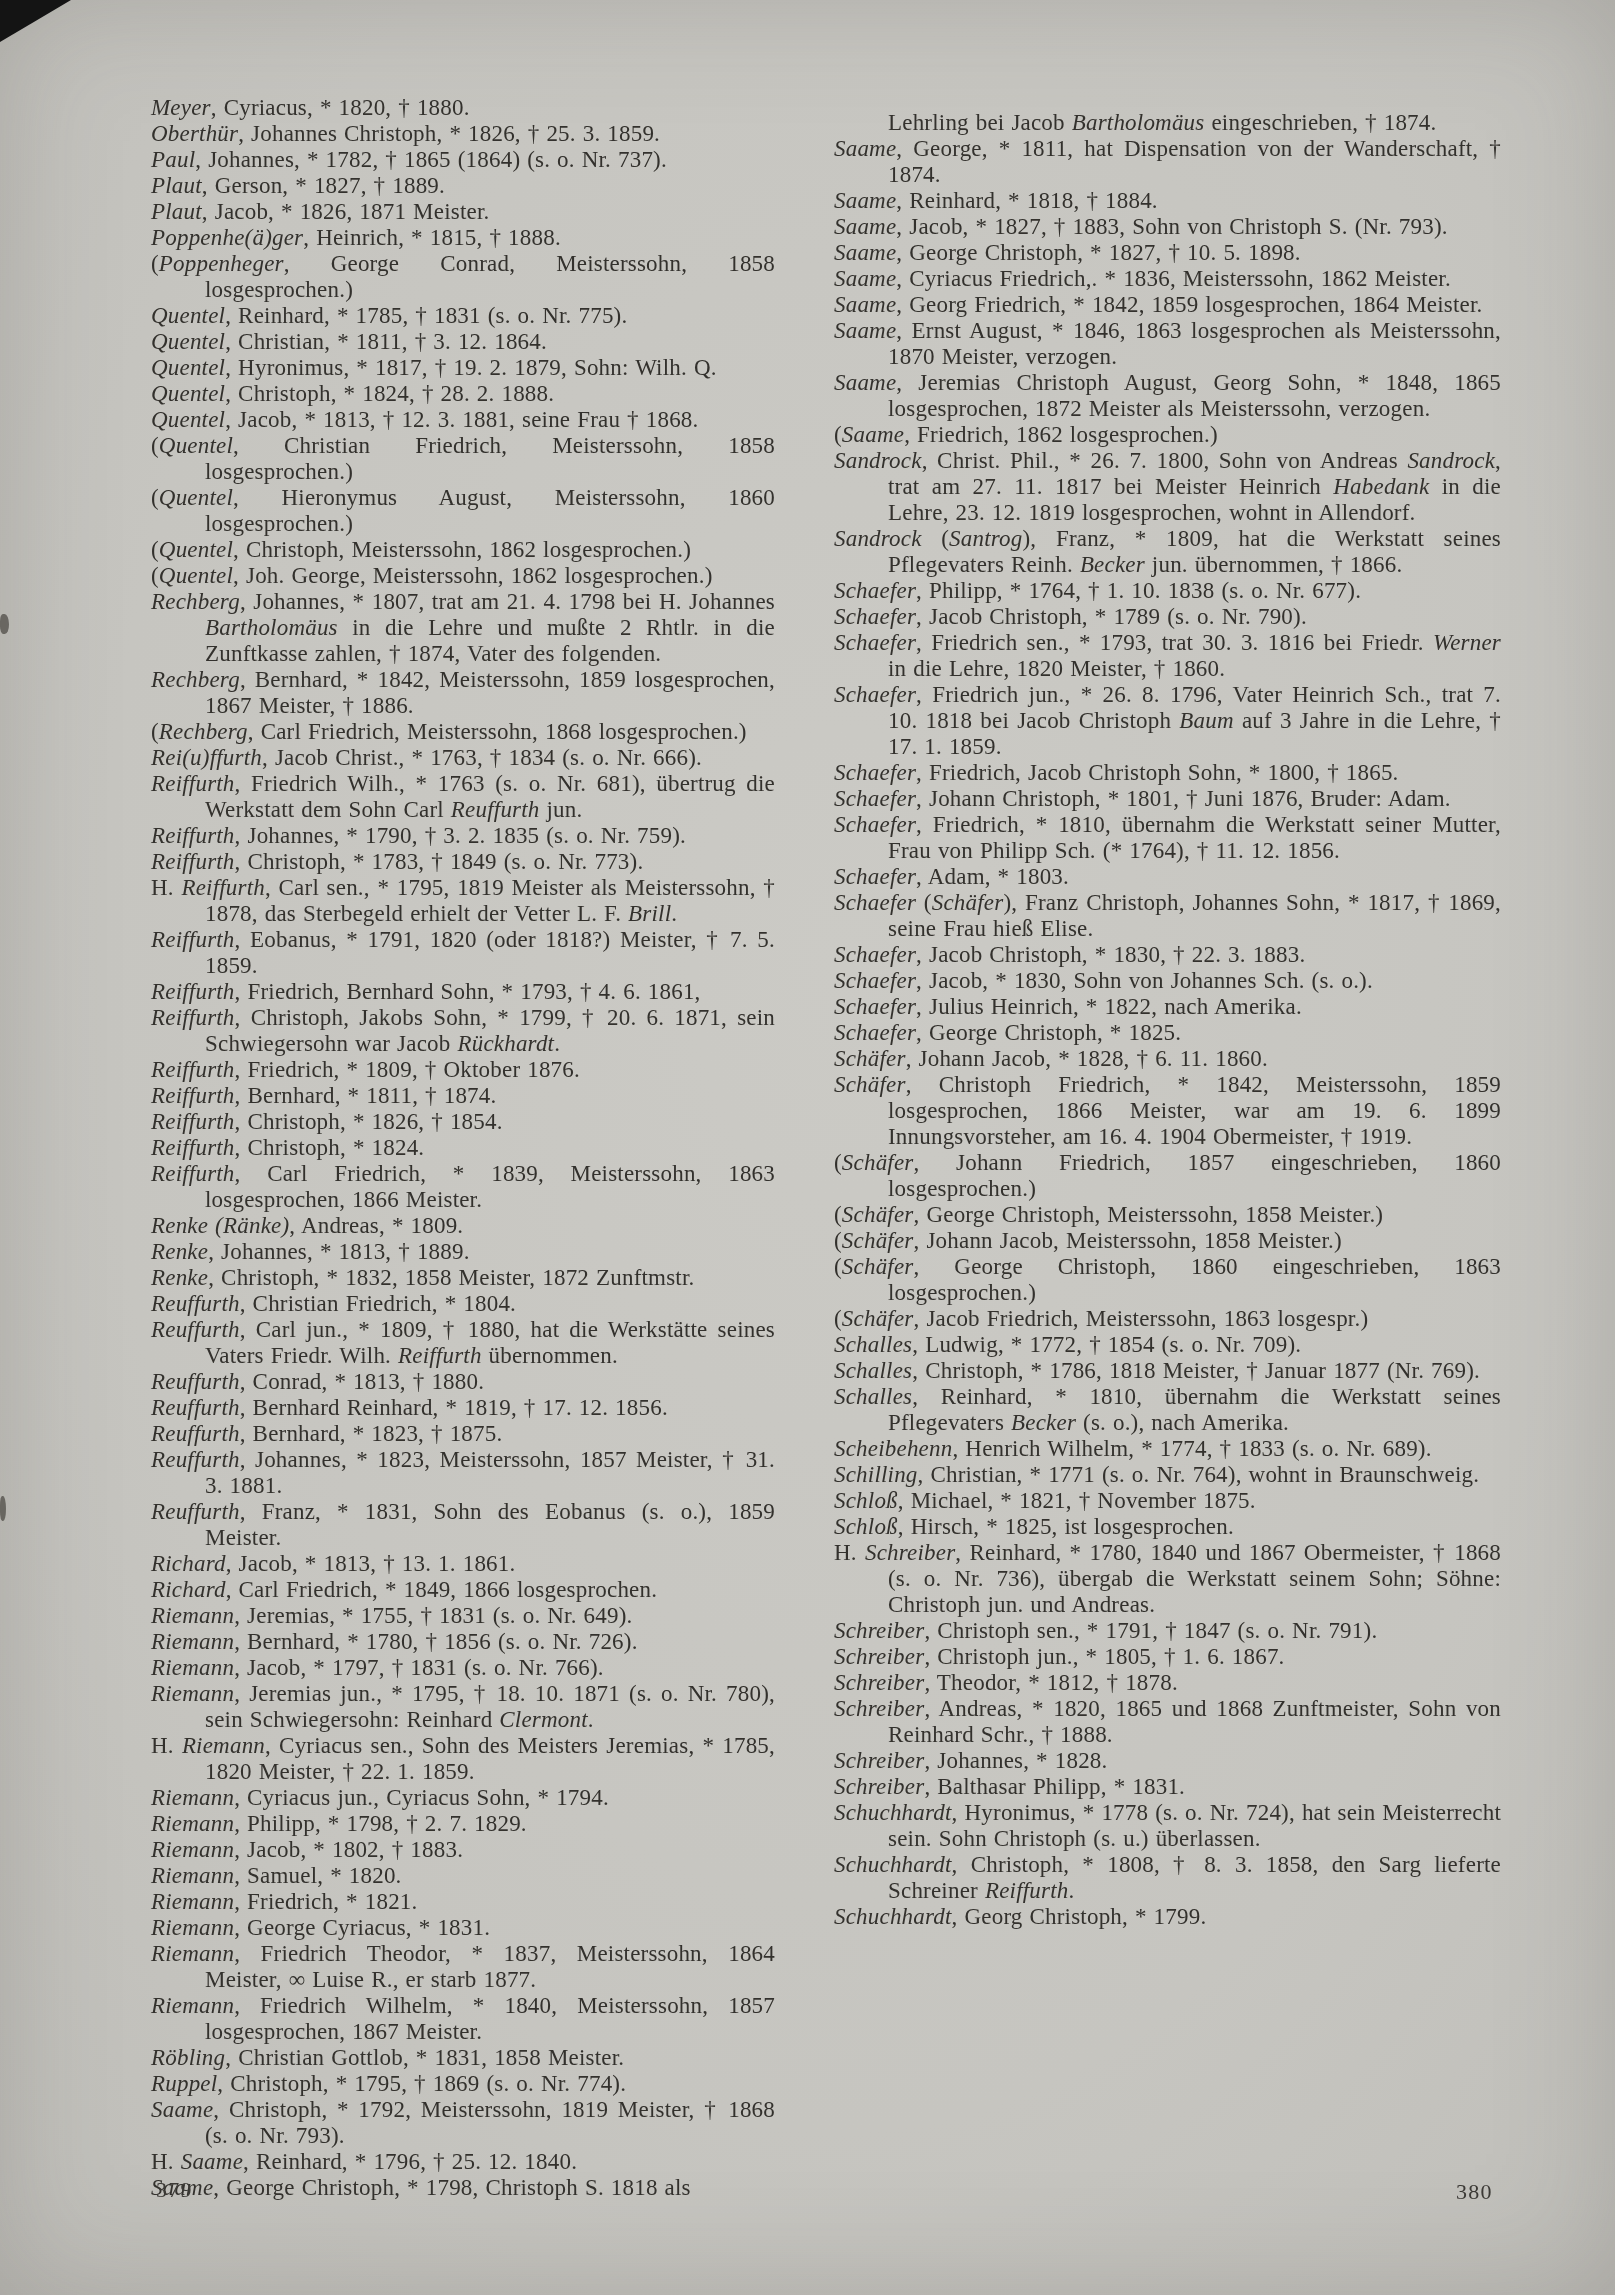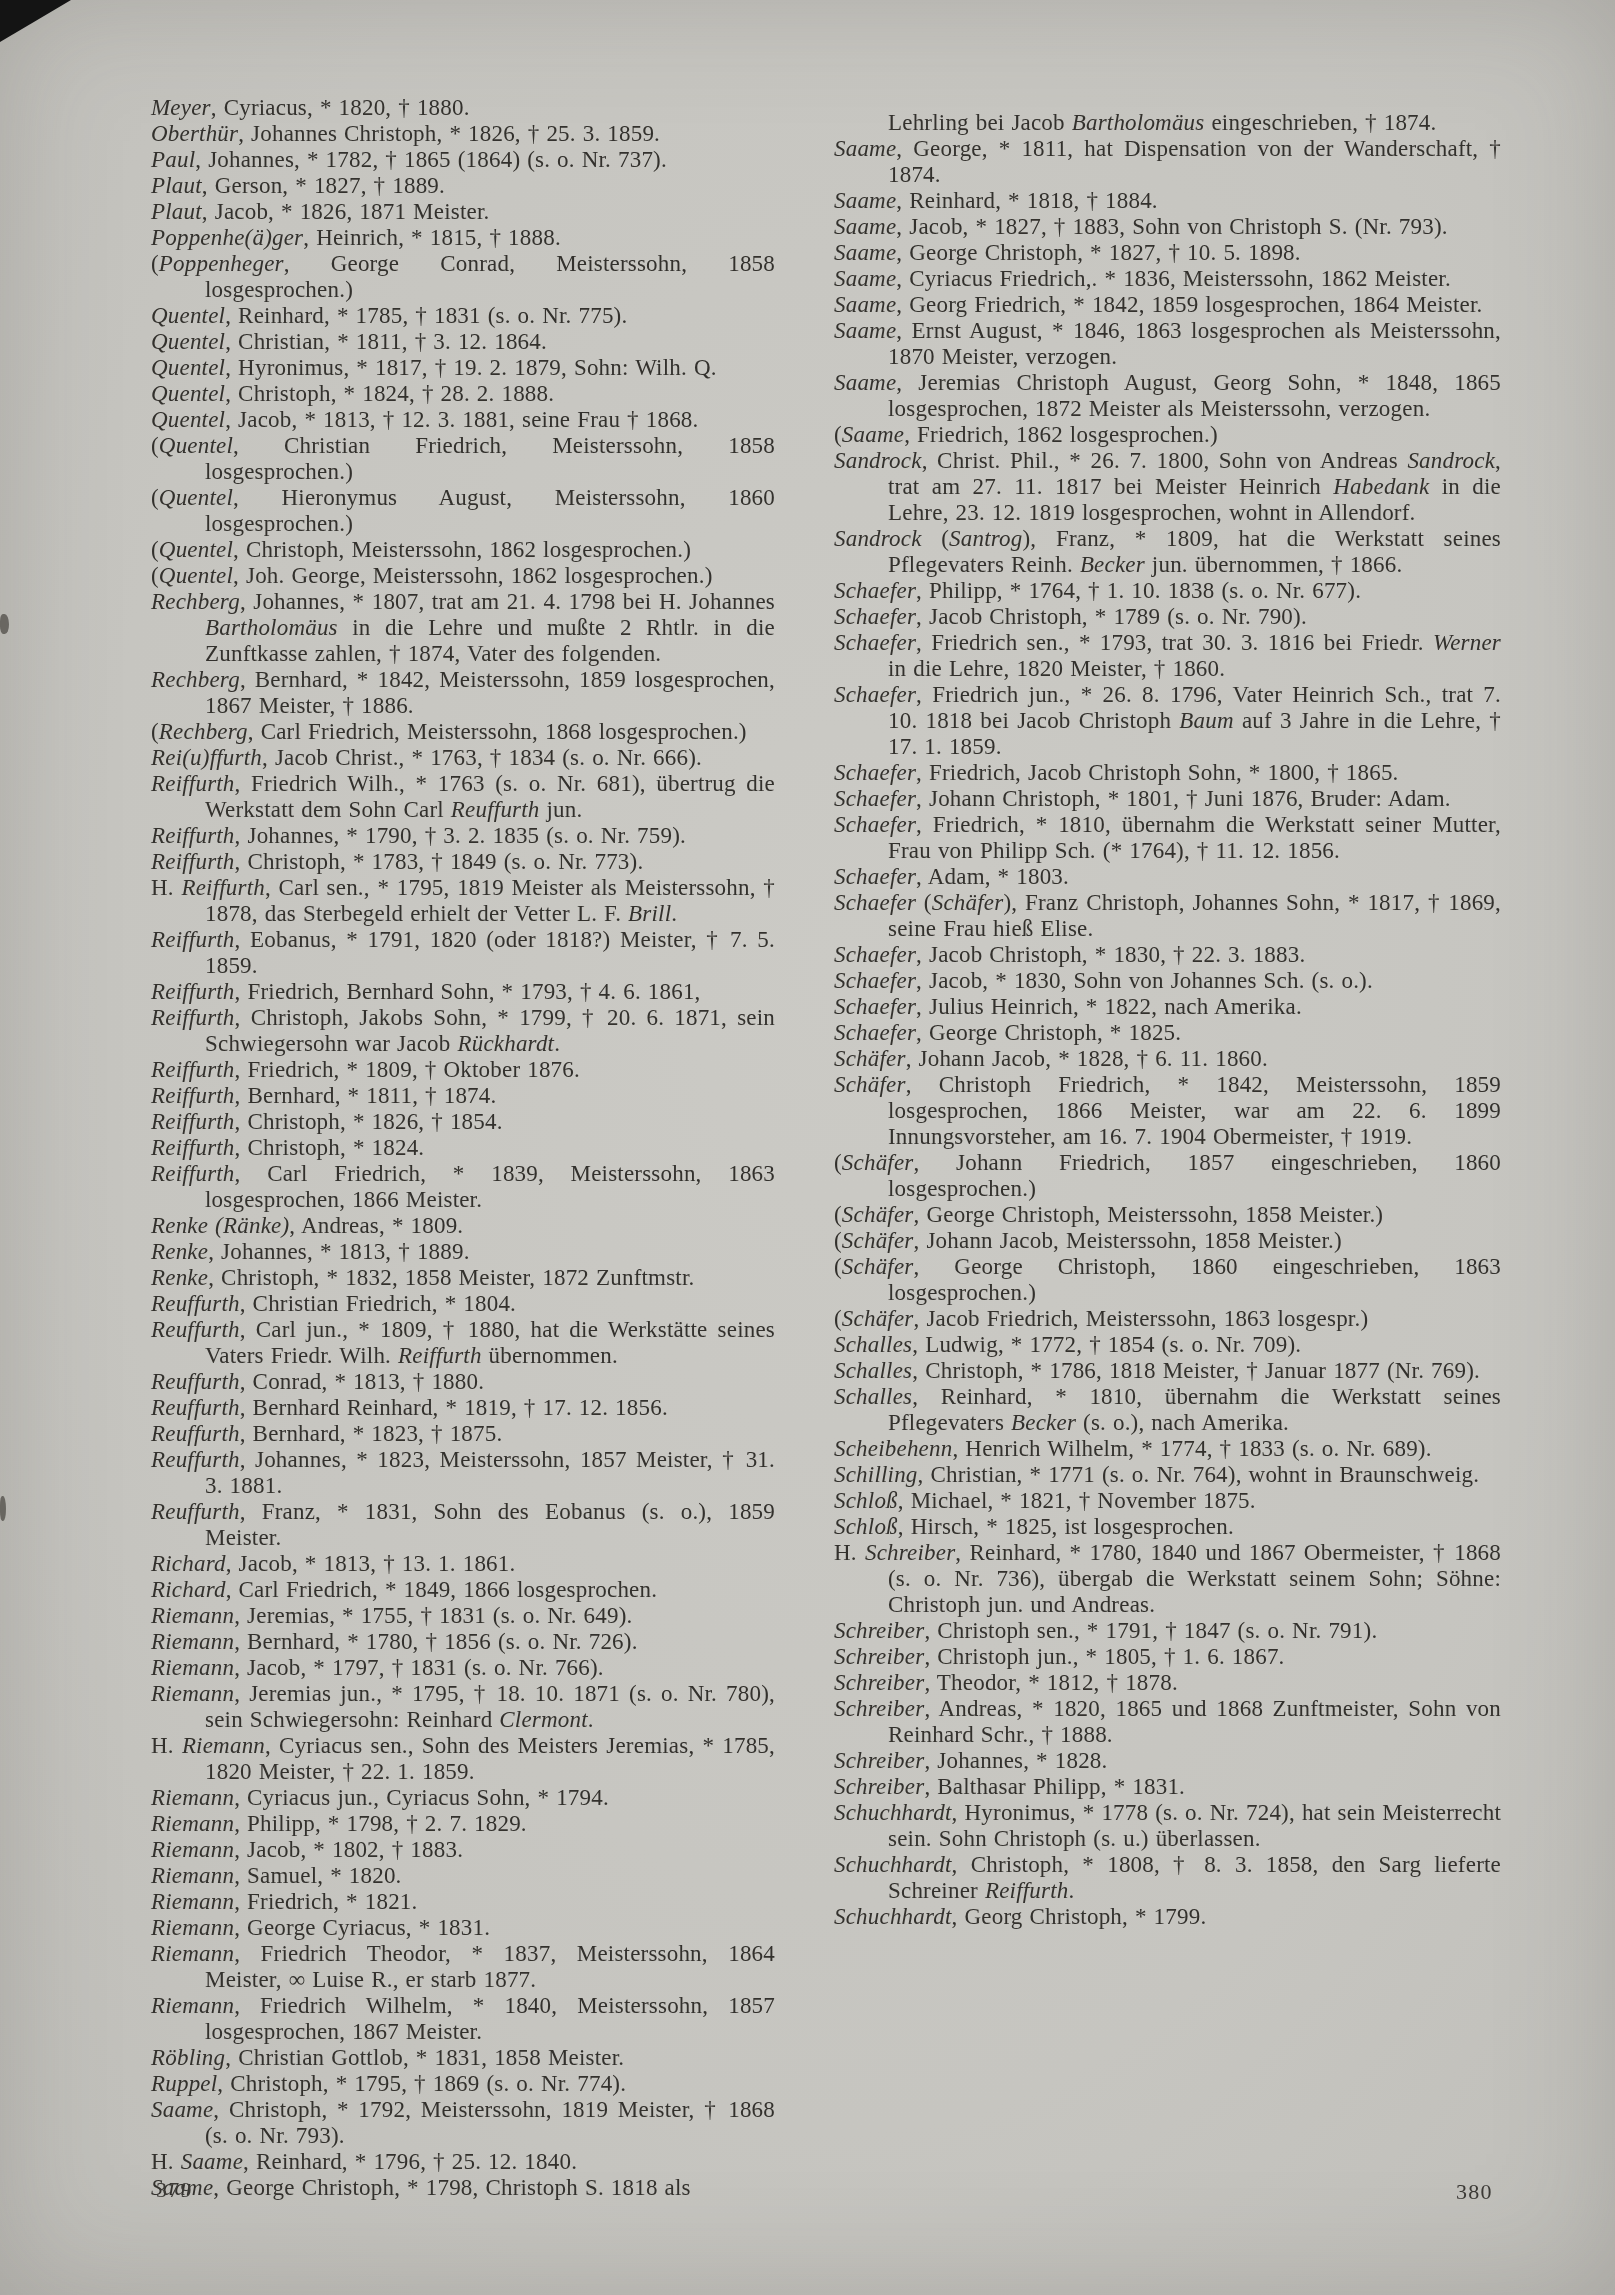--- a/index.html
+++ b/index.html
@@ -127,21 +127,21 @@
       <p class="entry"><span class="it">Schaefer</span><span>, Friedrich, Jacob Christoph Sohn, * 1800, † 1865.</span></p>
       <p class="entry"><span class="it">Schaefer</span><span>, Johann Christoph, * 1801, † Juni 1876, Bruder: Adam.</span></p>
       <p class="entry"><span class="it">Schaefer</span><span>, Friedrich, * 1810, übernahm die Werkstatt seiner Mutter, Frau von Philipp Sch. (* 1764), † 11. 12. 1856.</span></p>
       <p class="entry"><span class="it">Schaefer</span><span>, Adam, * 1803.</span></p>
       <p class="entry"><span class="it">Schaefer</span><span> (</span><span class="it">Schäfer</span><span>), Franz Christoph, Johannes Sohn, * 1817, † 1869, seine Frau hieß Elise.</span></p>
       <p class="entry"><span class="it">Schaefer</span><span>, Jacob Christoph, * 1830, † 22. 3. 1883.</span></p>
       <p class="entry"><span class="it">Schaefer</span><span>, Jacob, * 1830, Sohn von Johannes Sch. (s. o.).</span></p>
       <p class="entry"><span class="it">Schaefer</span><span>, Julius Heinrich, * 1822, nach Amerika.</span></p>
       <p class="entry"><span class="it">Schaefer</span><span>, George Christoph, * 1825.</span></p>
       <p class="entry"><span class="it">Schäfer</span><span>, Johann Jacob, * 1828, † 6. 11. 1860.</span></p>
-      <p class="entry"><span class="it">Schäfer</span><span>, Christoph Friedrich, * 1842, Meisterssohn, 1859 losgesprochen, 1866 Meister, war am 22. 6. 1899 Innungsvorsteher, am 16. 7. 1904 Obermeister, † 1919.</span></p>
+      <p class="entry"><span class="it">Schäfer</span><span>, Christoph Friedrich, * 1842, Meisterssohn, 1859 losgesprochen, 1866 Meister, war am 19. 6. 1899 Innungsvorsteher, am 16. 4. 1904 Obermeister, † 1919.</span></p>
       <p class="entry"><span>(</span><span class="it">Schäfer</span><span>, Johann Friedrich, 1857 eingeschrieben, 1860 losgesprochen.)</span></p>
       <p class="entry"><span>(</span><span class="it">Schäfer</span><span>, George Christoph, Meisterssohn, 1858 Meister.)</span></p>
       <p class="entry"><span>(</span><span class="it">Schäfer</span><span>, Johann Jacob, Meisterssohn, 1858 Meister.)</span></p>
       <p class="entry"><span>(</span><span class="it">Schäfer</span><span>, George Christoph, 1860 eingeschrieben, 1863 losgesprochen.)</span></p>
       <p class="entry"><span>(</span><span class="it">Schäfer</span><span>, Jacob Friedrich, Meisterssohn, 1863 losgespr.)</span></p>
       <p class="entry"><span class="it">Schalles</span><span>, Ludwig, * 1772, † 1854 (s. o. Nr. 709).</span></p>
       <p class="entry"><span class="it">Schalles</span><span>, Christoph, * 1786, 1818 Meister, † Januar 1877 (Nr. 769).</span></p>
       <p class="entry"><span class="it">Schalles</span><span>, Reinhard, * 1810, übernahm die Werkstatt seines Pflegevaters </span><span class="it">Becker</span><span> (s. o.), nach Amerika.</span></p>
       <p class="entry"><span class="it">Scheibehenn</span><span>, Henrich Wilhelm, * 1774, † 1833 (s. o. Nr. 689).</span></p>
       <p class="entry"><span class="it">Schilling</span><span>, Christian, * 1771 (s. o. Nr. 764), wohnt in Braunschweig.</span></p>

